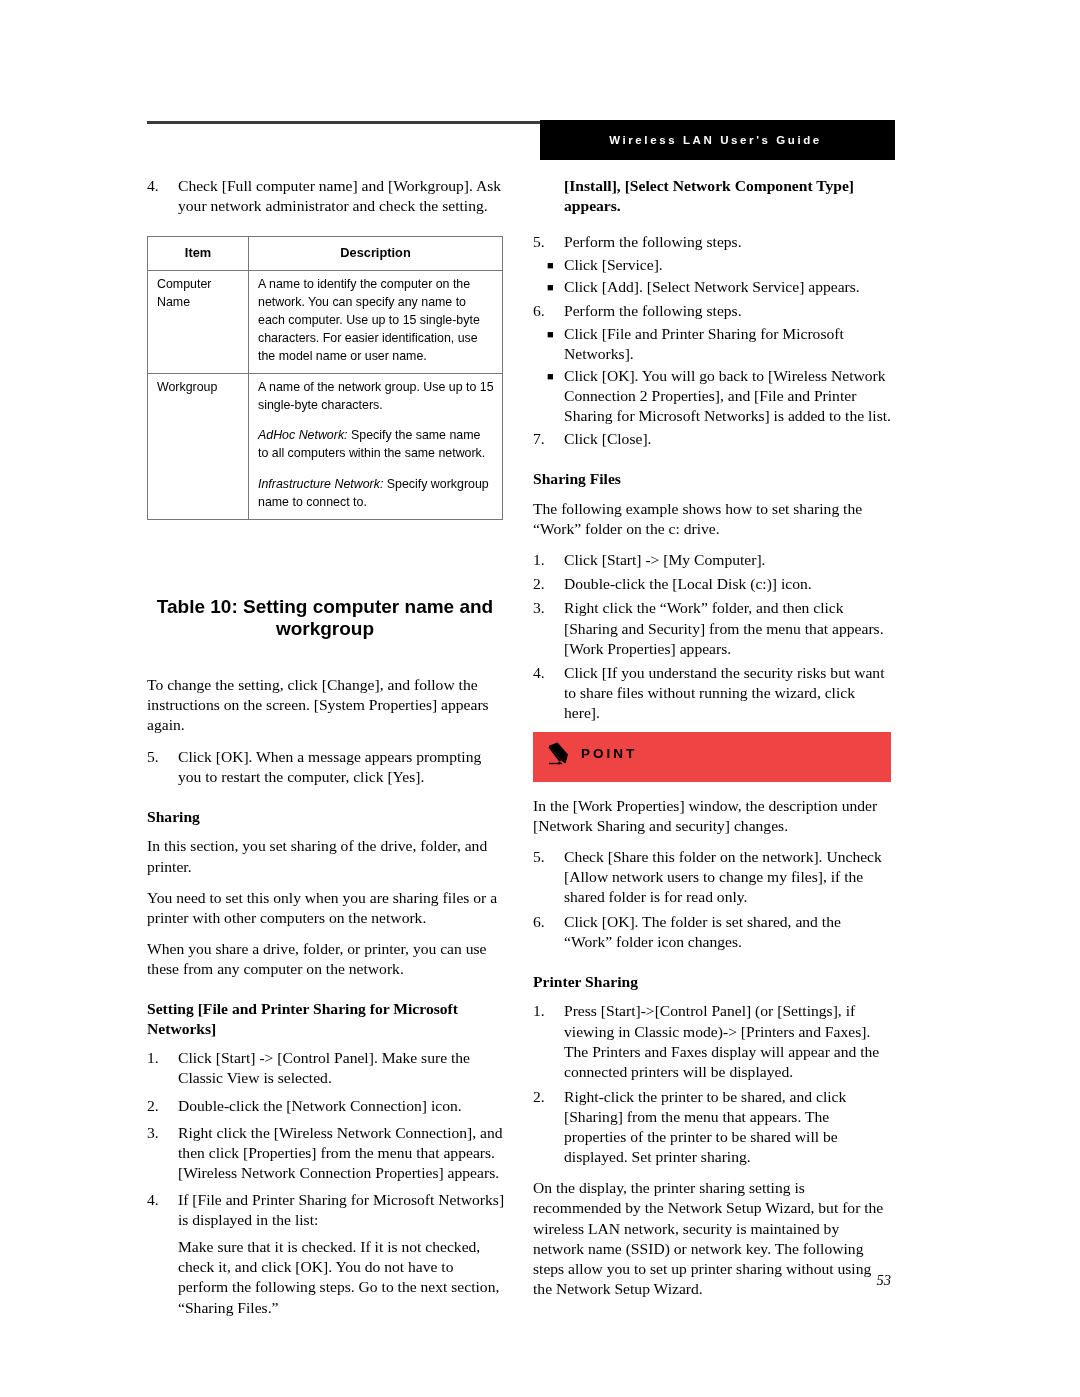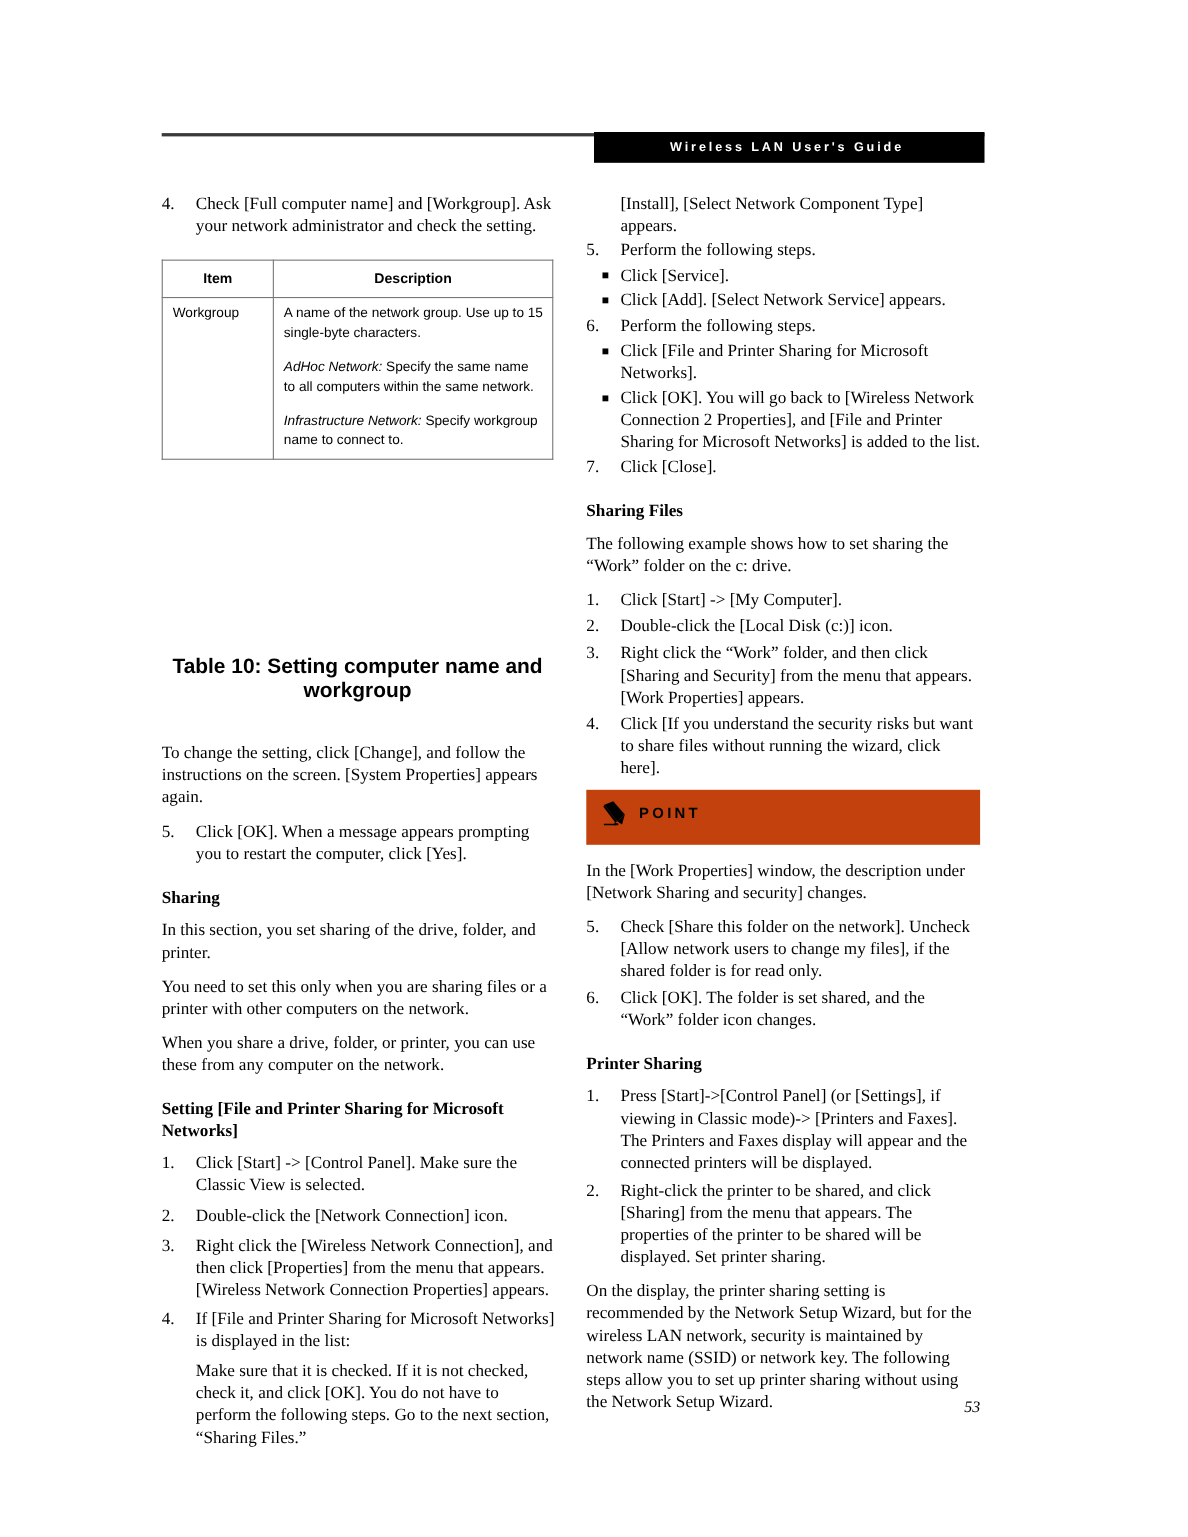--- a/index.html
+++ b/index.html
@@ -18,21 +18,21 @@
   
   .header-rule {
     position: absolute;
     left: 147px; top: 121px;
     width: 748px; height: 3px;
     background: #3a3a3a;
   }
   .header-bar {
     position: absolute;
     left: 540px; top: 120px;
-    width: 355px; height: 28px;
+    width: 355px; height: 40px;
     background: #000000;
     display: flex;
     align-items: center;
     justify-content: center;
   }
   .header-bar .title {
     color: #ffffff;
     font-family: "Liberation Sans", sans-serif;
     font-weight: bold;
     font-size: 11.5px;
@@ -133,21 +133,21 @@
     left: 147px; top: 596px;
     width: 356px;
     text-align: center;
     font-family: "Liberation Sans", sans-serif;
     font-weight: bold;
     font-size: 19px;
   }
 
   
   .point-box {
-    background: #c2410c;
+    background: #ef4444;
     padding: 10px 13px 12px 13px;
     margin: 9px 0 14px 0;
   }
   .point-head {
     display: flex;
     align-items: center;
     gap: 9px;
     margin-bottom: 4px;
   }
   .point-head .label {
@@ -236,35 +236,41 @@
         <col class="c2">
       </colgroup>
     <thead>
       <tr>
         <th>Item</th>
         <th>Description</th>
       </tr>
     </thead>
     <tbody>
       <tr>
+        <td>Computer Name</td>
+        <td>
+          <p><span>A name to identify the computer on the network. You can specify any name to each computer. Use up to 15 single-byte characters. For easier identification, use the model name or user name.</span></p>
+        </td>
+      </tr>
+      <tr>
         <td>Workgroup</td>
         <td>
           <p><span>A name of the network group. Use up to 15 single-byte characters.</span></p>
           <p><em>AdHoc Network:</em><span> Specify the same name to all computers within the same network.</span></p>
           <p><em>Infrastructure Network:</em><span> Specify workgroup name to connect to.</span></p>
         </td>
       </tr>
     </tbody>
   </table>
 </div>
 <div class="tbl-caption">Table 10: Setting computer name and workgroup</div>
 
 <div class="col col-right">
 
-  <p class="cont" style="margin-bottom:2px;">[Install], [Select Network Component Type] appears.</p>
+  <p class="cont" style="margin-bottom:16px;font-weight:bold;">[Install], [Select Network Component Type] appears.</p>
 
   <div class="item" style="margin-bottom:3px;">
     <span class="num">5.</span>
     <span class="txt">Perform the following steps.</span>
   </div>
   <div class="bullet">
     <span class="sq">■</span>
     <span class="txt">Click [Service].</span>
   </div>
   <div class="bullet" style="margin-bottom:3px;">

